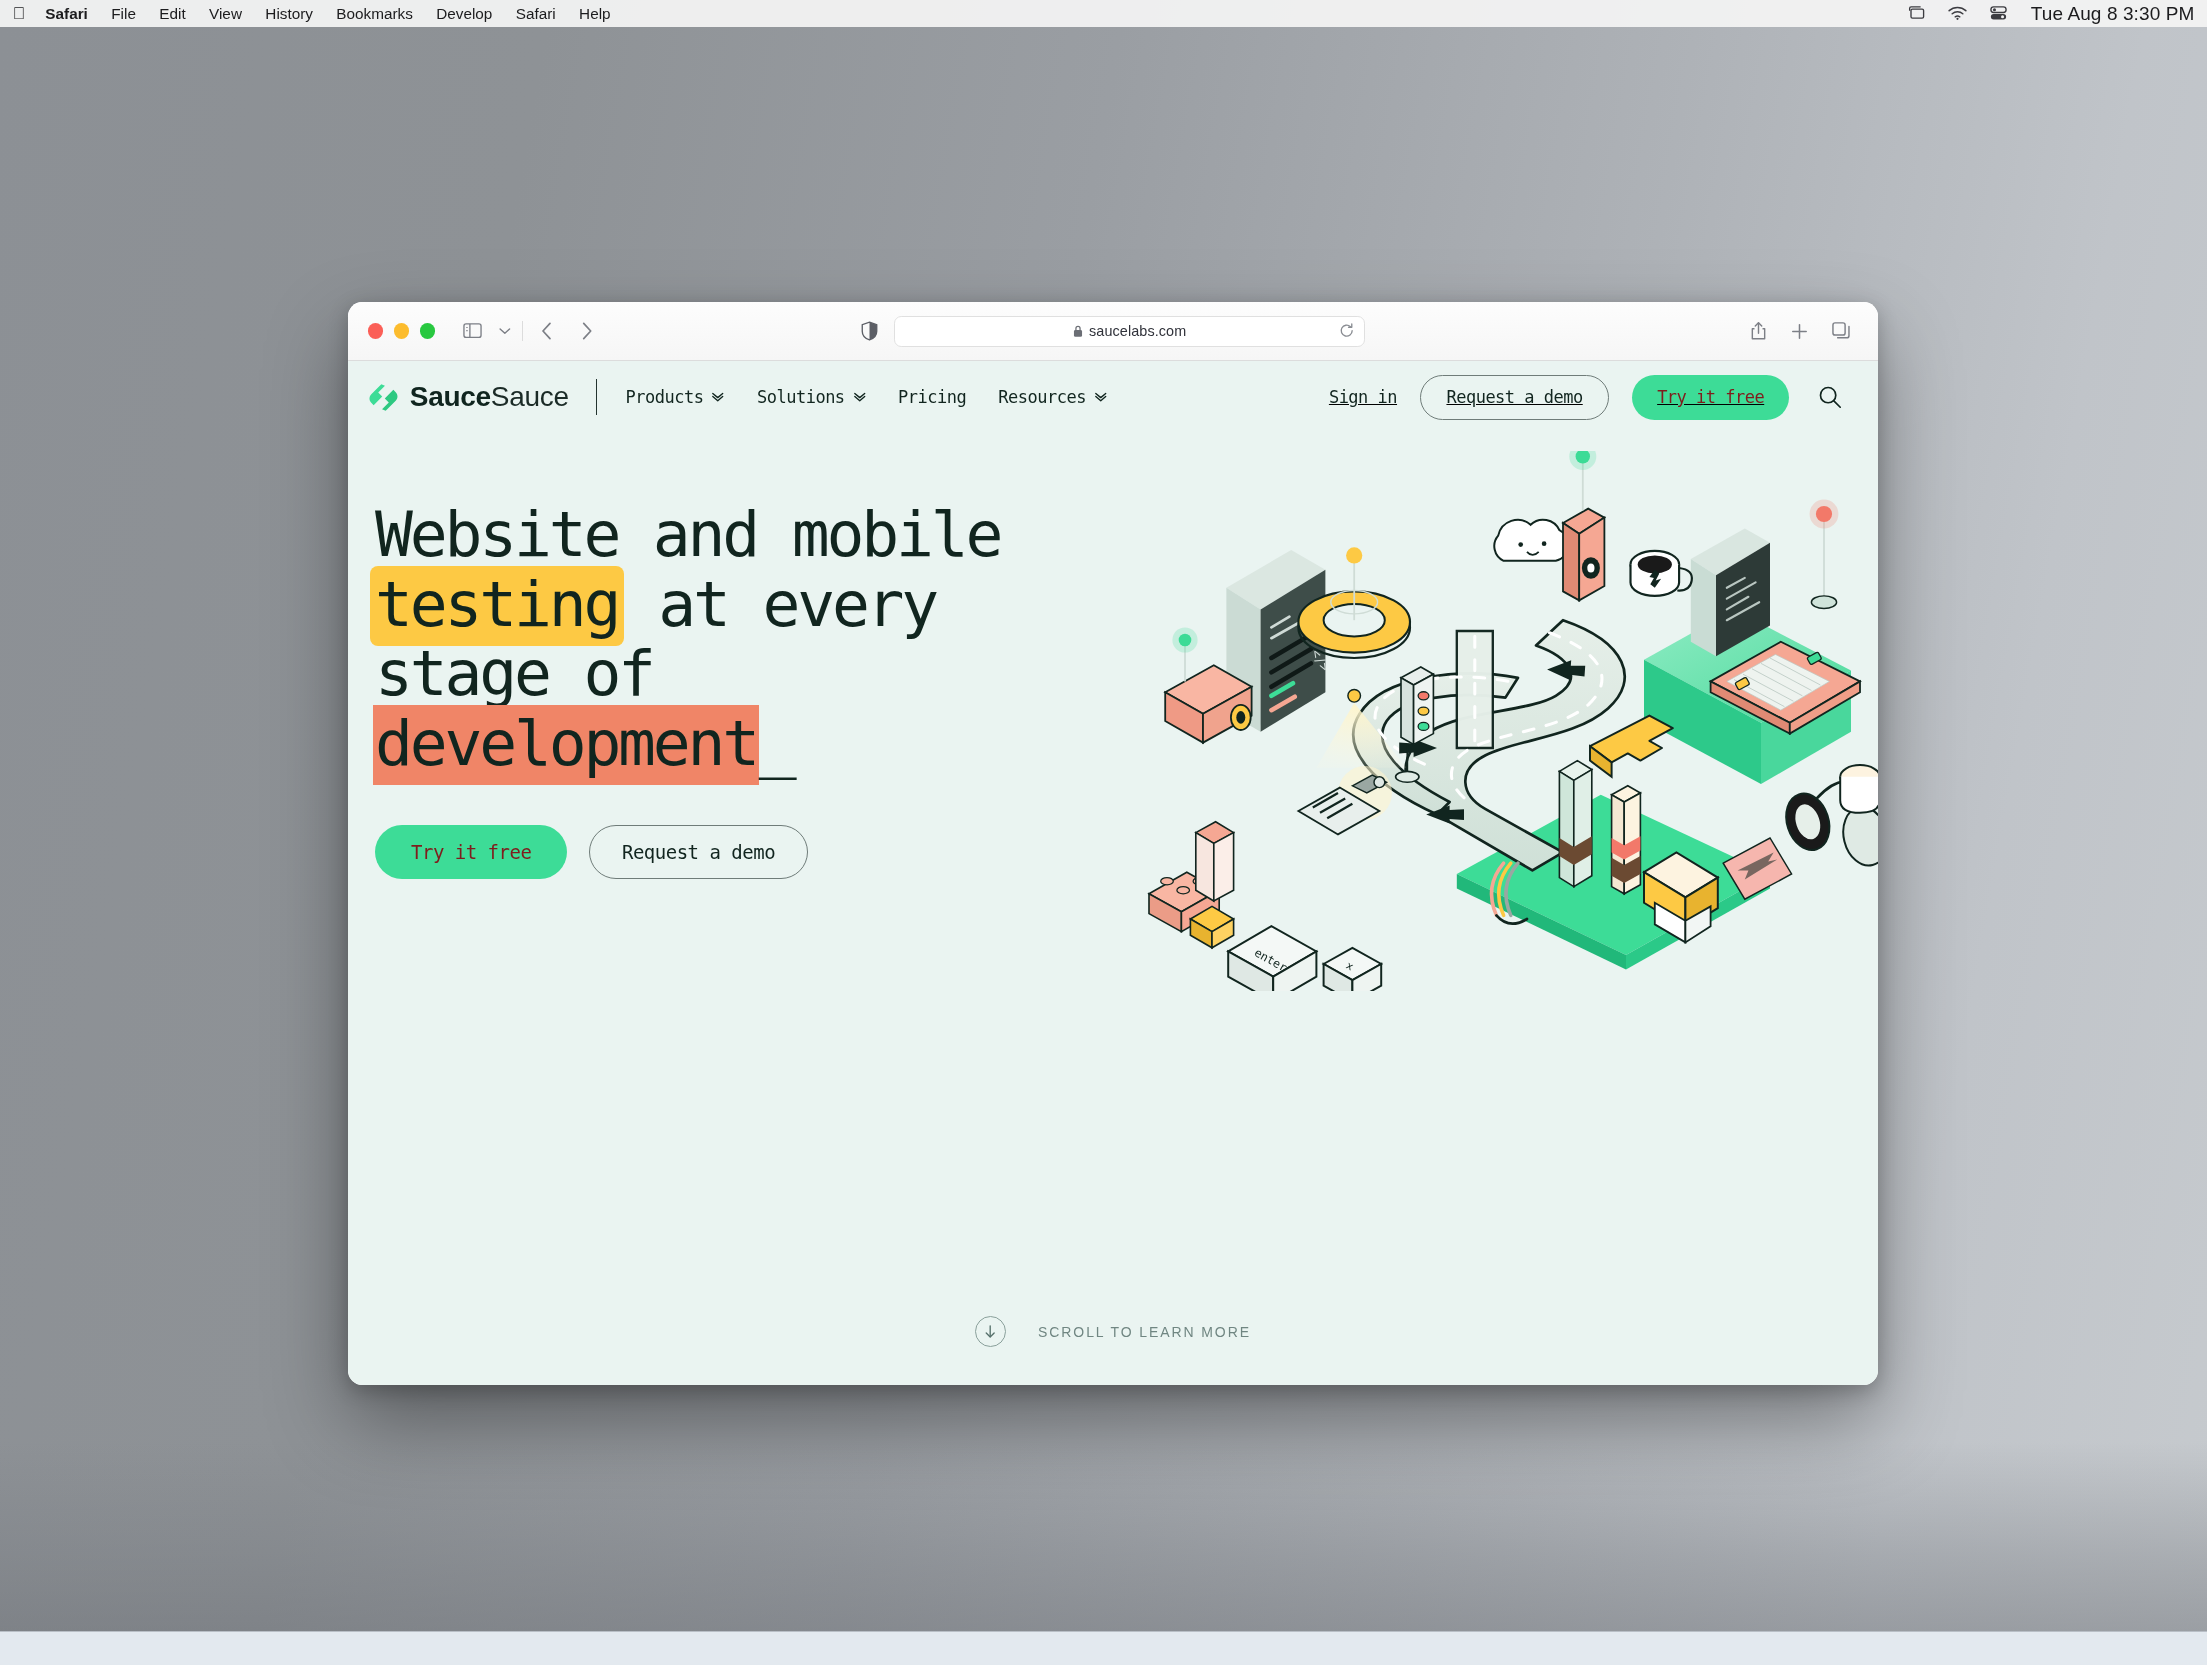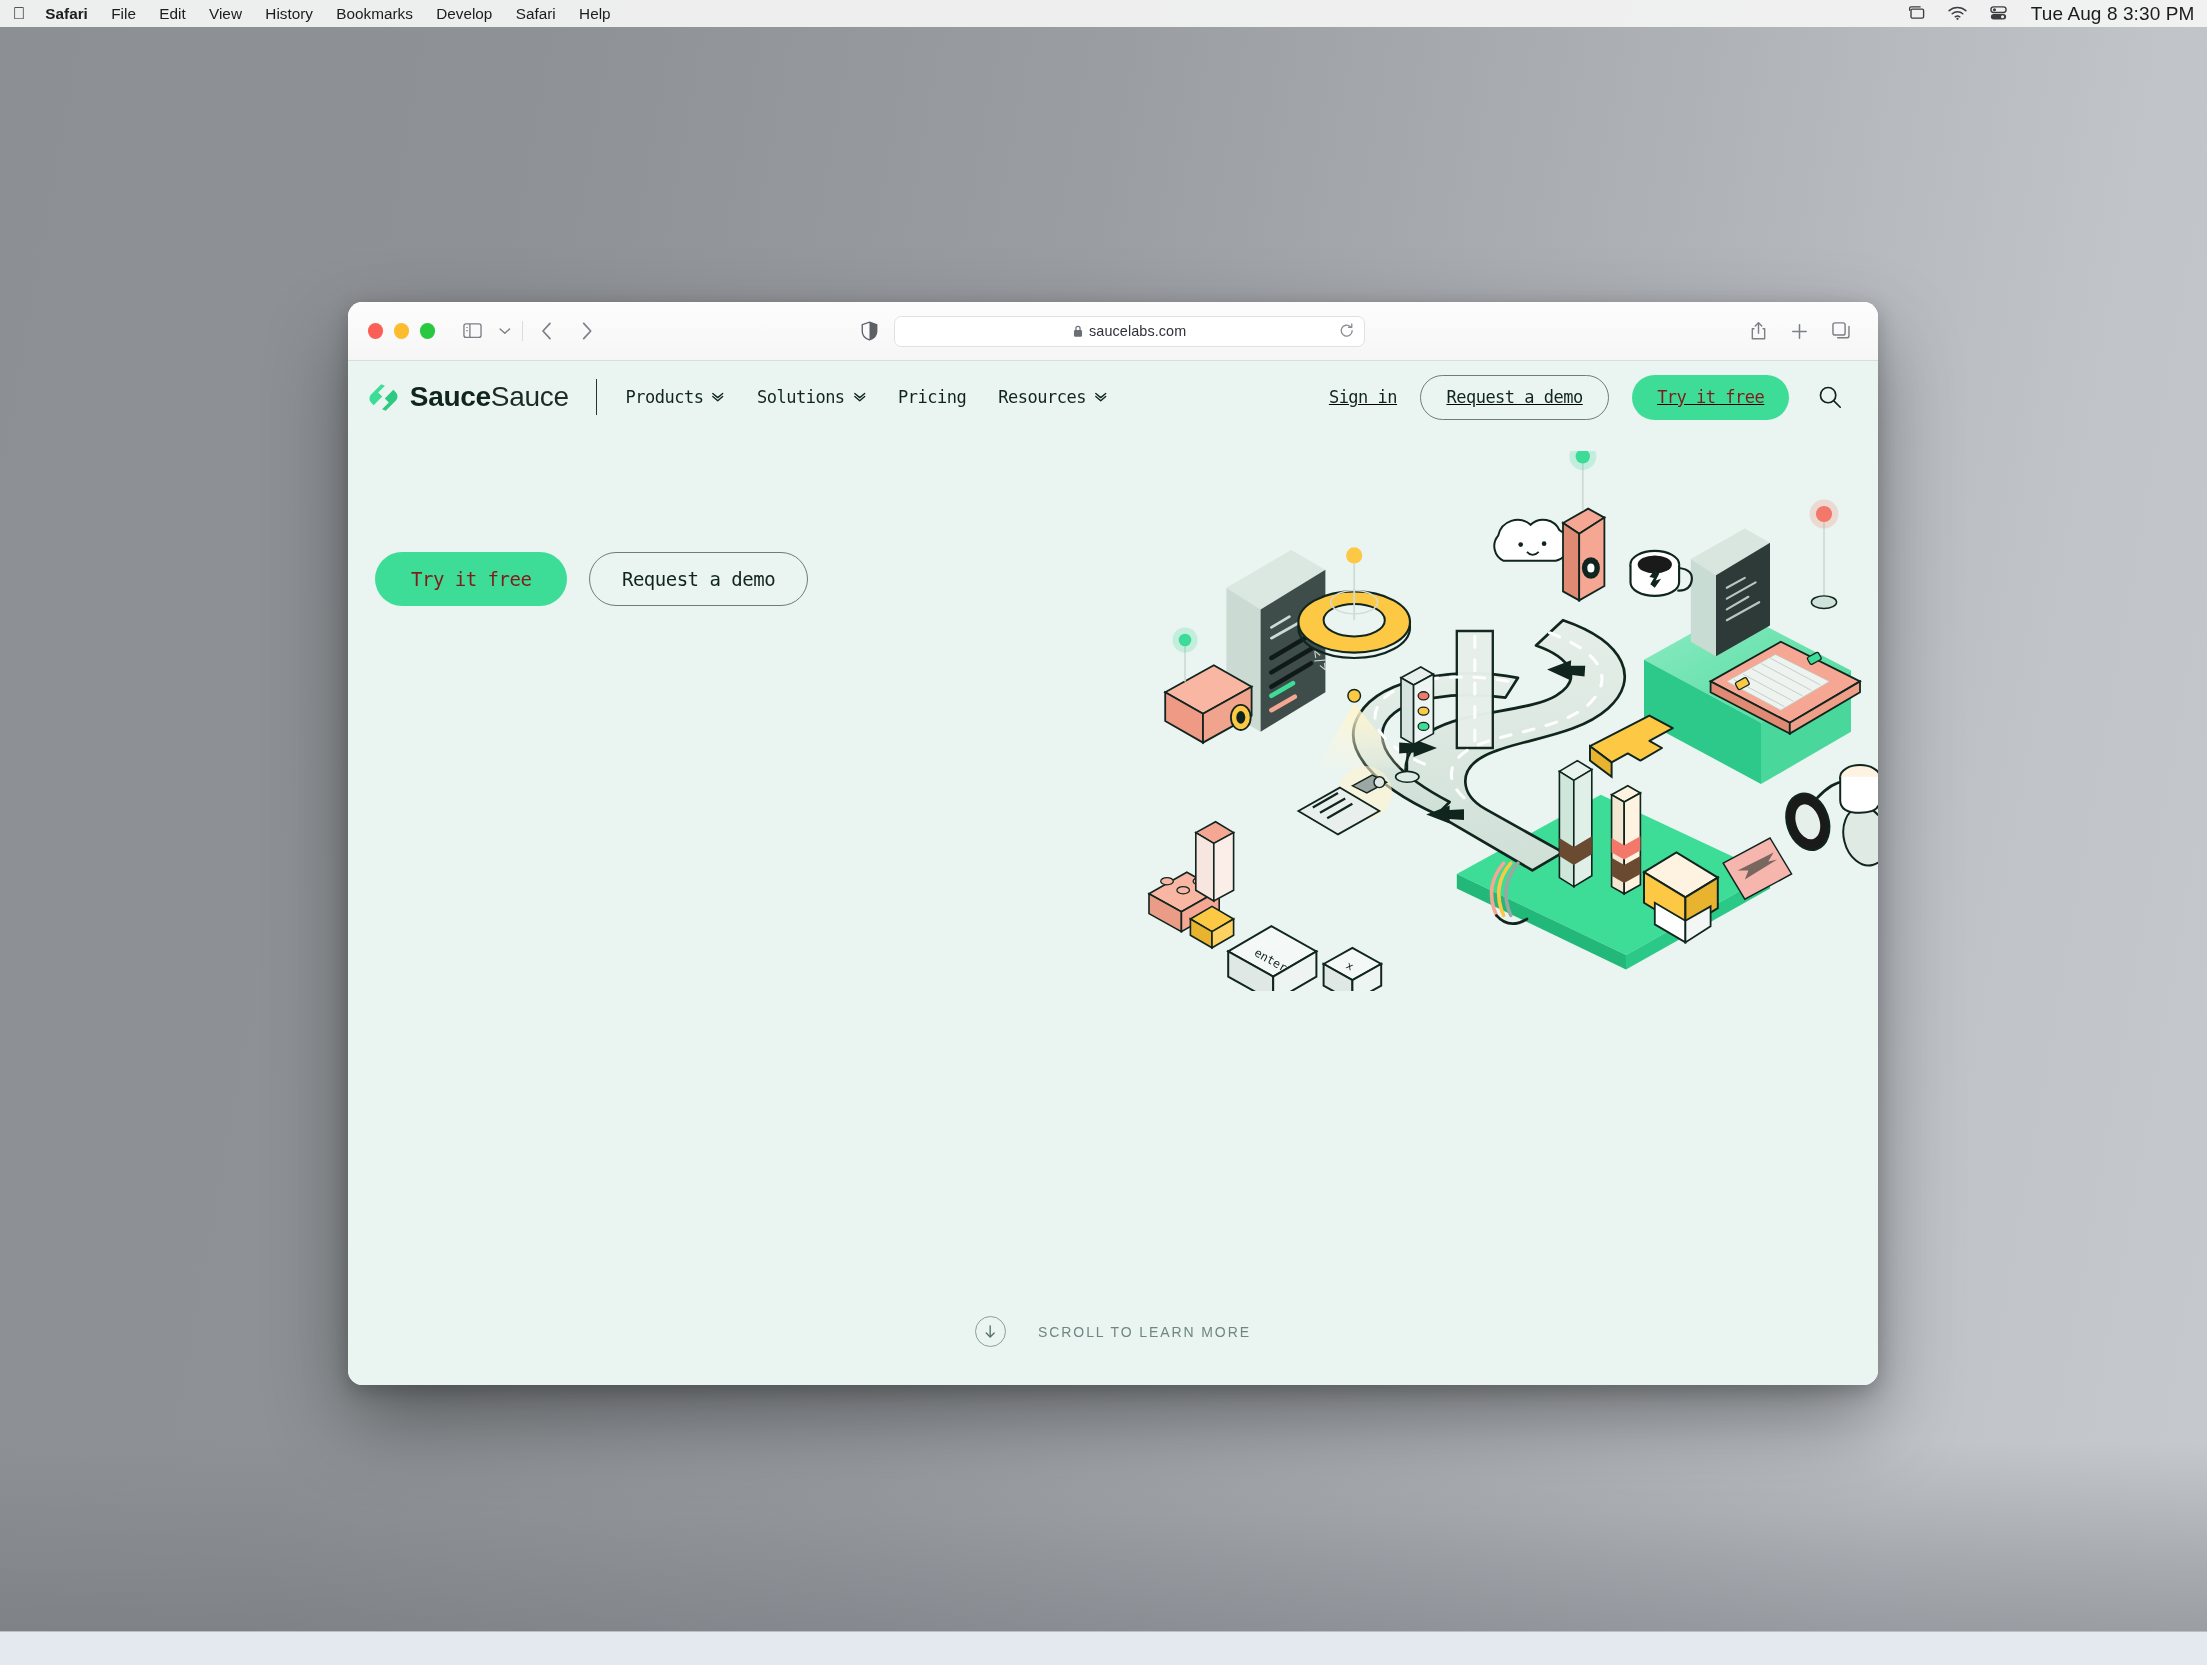--- a/index.html
+++ b/index.html
@@ -365,20 +365,26 @@
           <svg width="24" height="24" viewBox="0 0 27 27">
               <circle cx="11.4" cy="11.4" r="8.6" fill="none" stroke="currentColor" stroke-width="1.9"></circle>
               <line x1="17.8" y1="17.8" x2="25" y2="25" stroke="currentColor" stroke-width="1.9" stroke-linecap="round"></line>
             </svg>
         </span>
       </div>
     </div>
 
     <div class="hero">
       <div class="hero-left">
+        <h1 class="headline">
+          <span class="hl-line">Website and mobile</span>
+          <span class="hl-line"><span class="mark-y">testing</span><span> at every</span></span>
+          <span class="hl-line">stage of</span>
+          <span class="hl-line"><span class="mark-o">development</span><span class="caret">_</span></span>
+        </h1>
         <div class="cta-row">
           <button class="btn btn-green lg">Try it free</button>
           <button class="btn btn-outline lg">Request a demo</button>
         </div>
       </div>
 
       <div class="hero-right">
         <svg viewBox="0 0 840 600" xmlns="http://www.w3.org/2000/svg">
           <defs>
             <linearGradient id="roadg" x1="0" y1="0" x2="0" y2="1">

